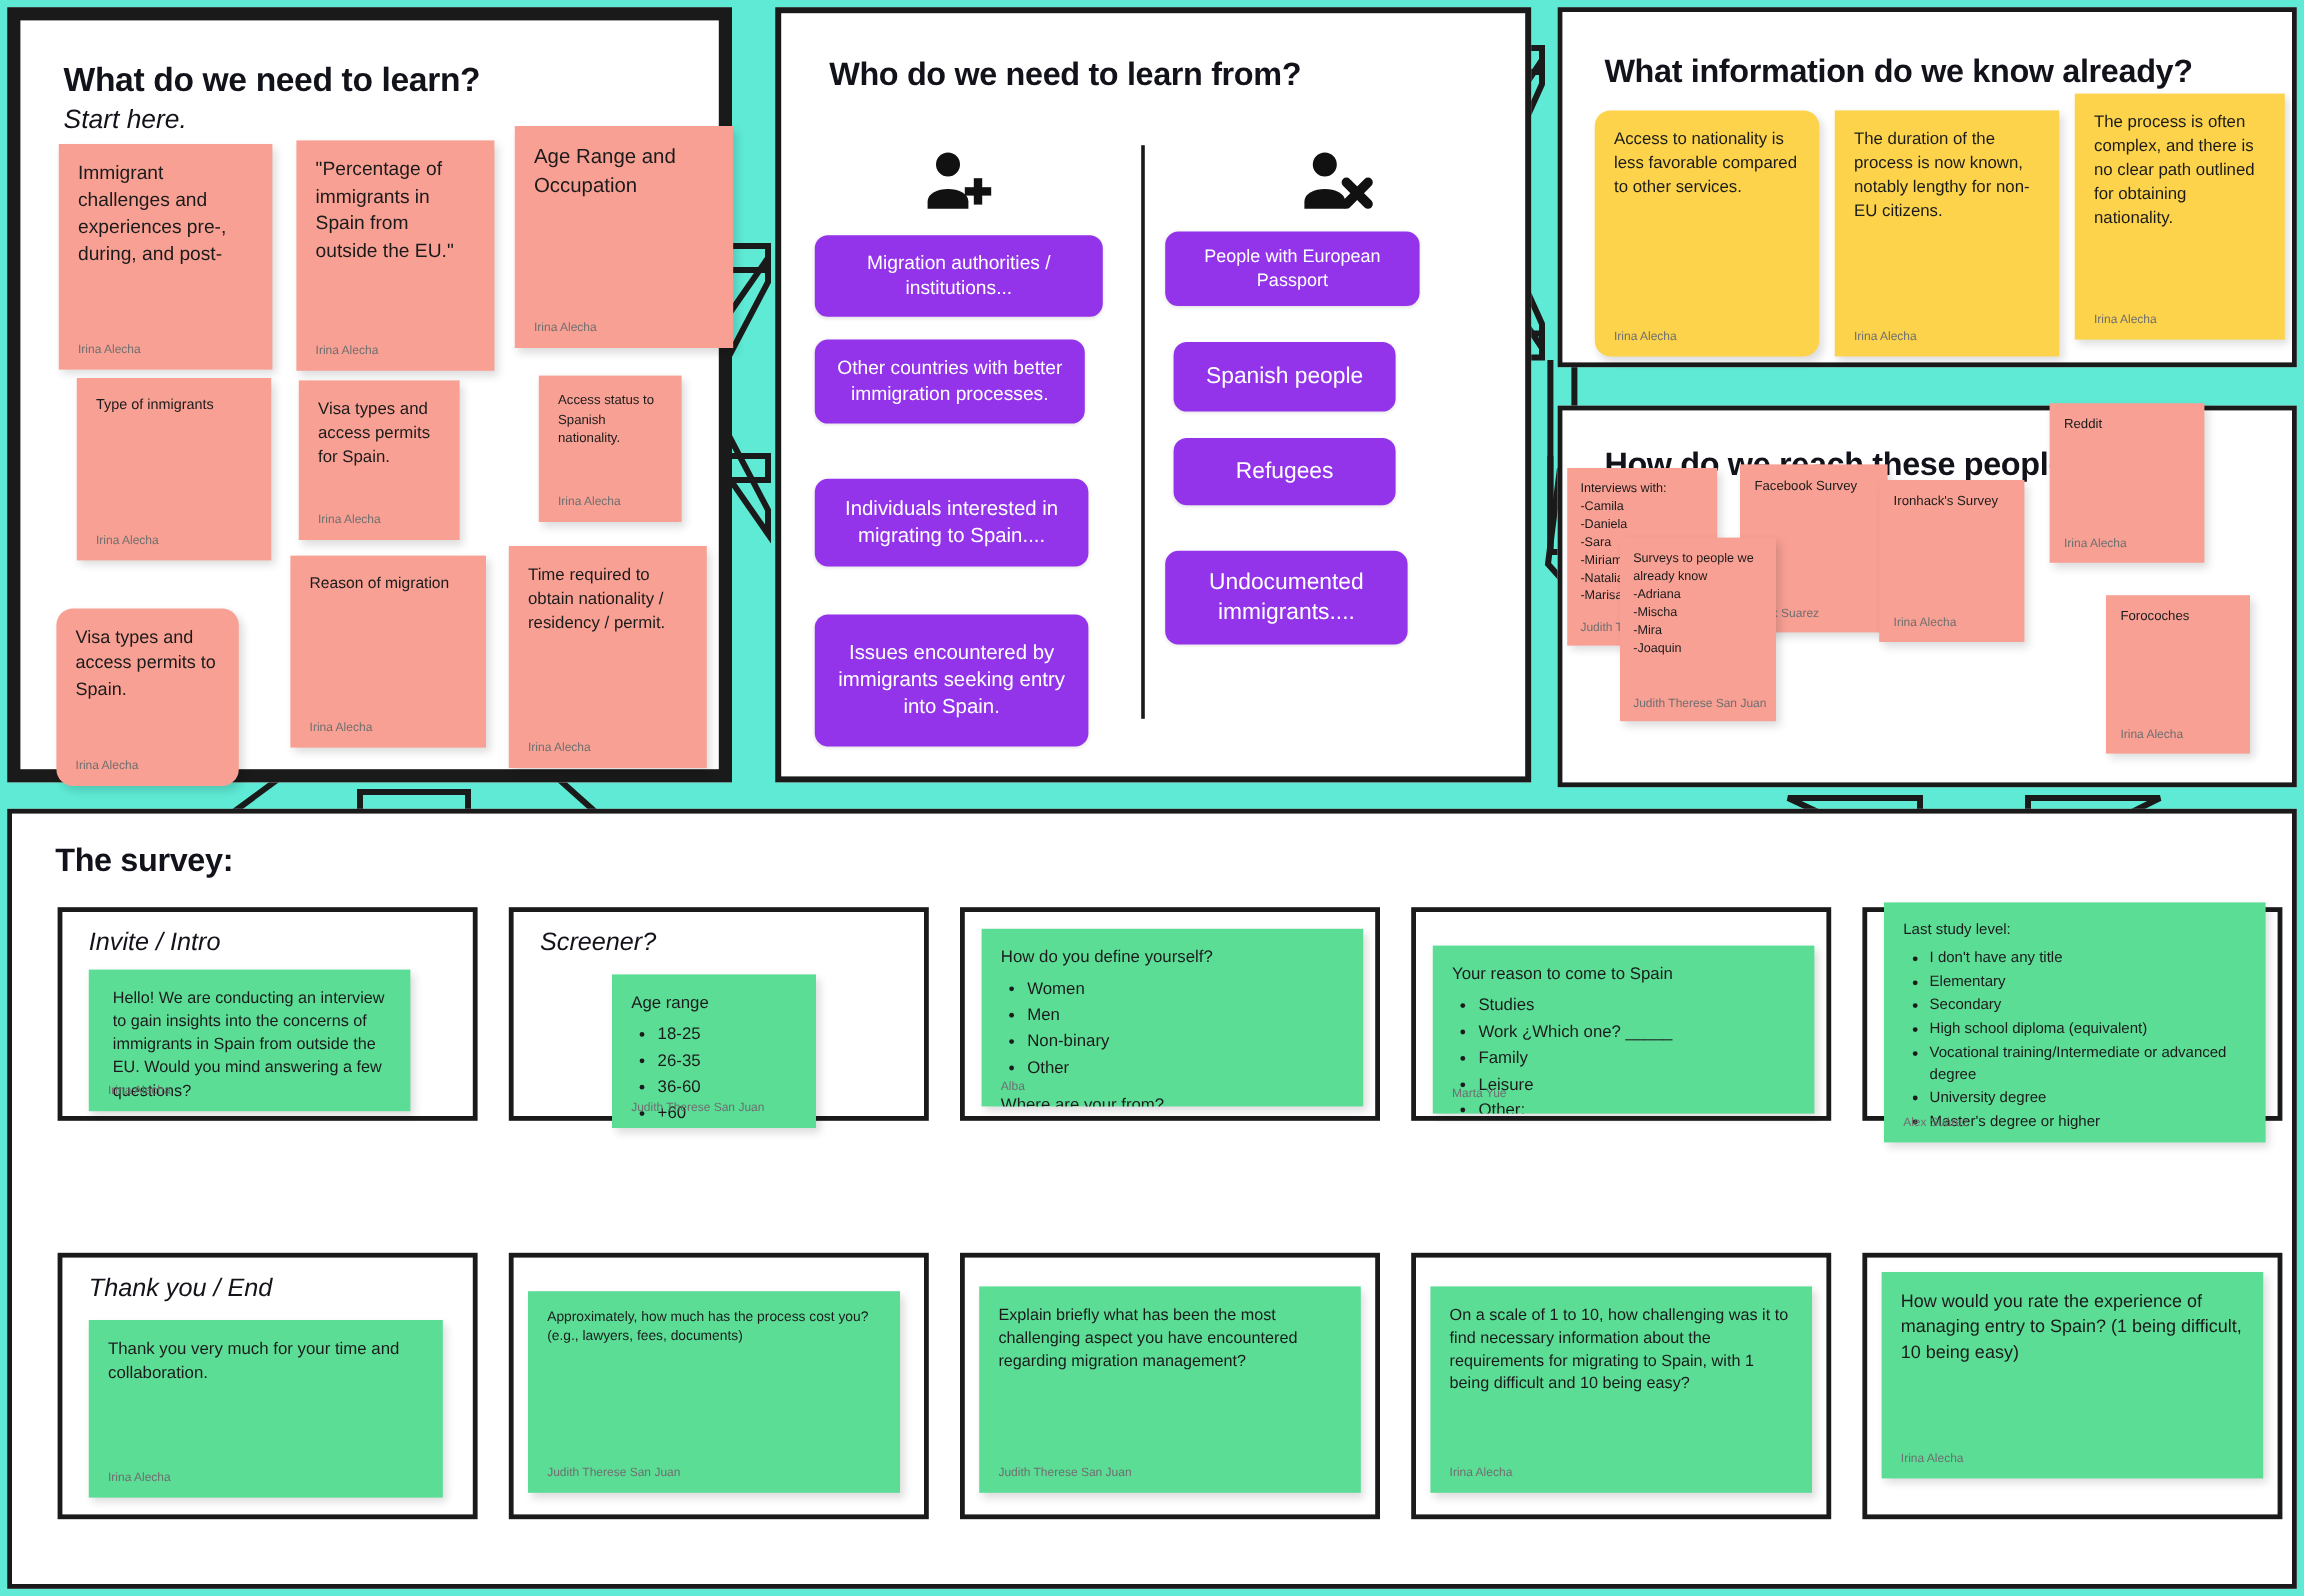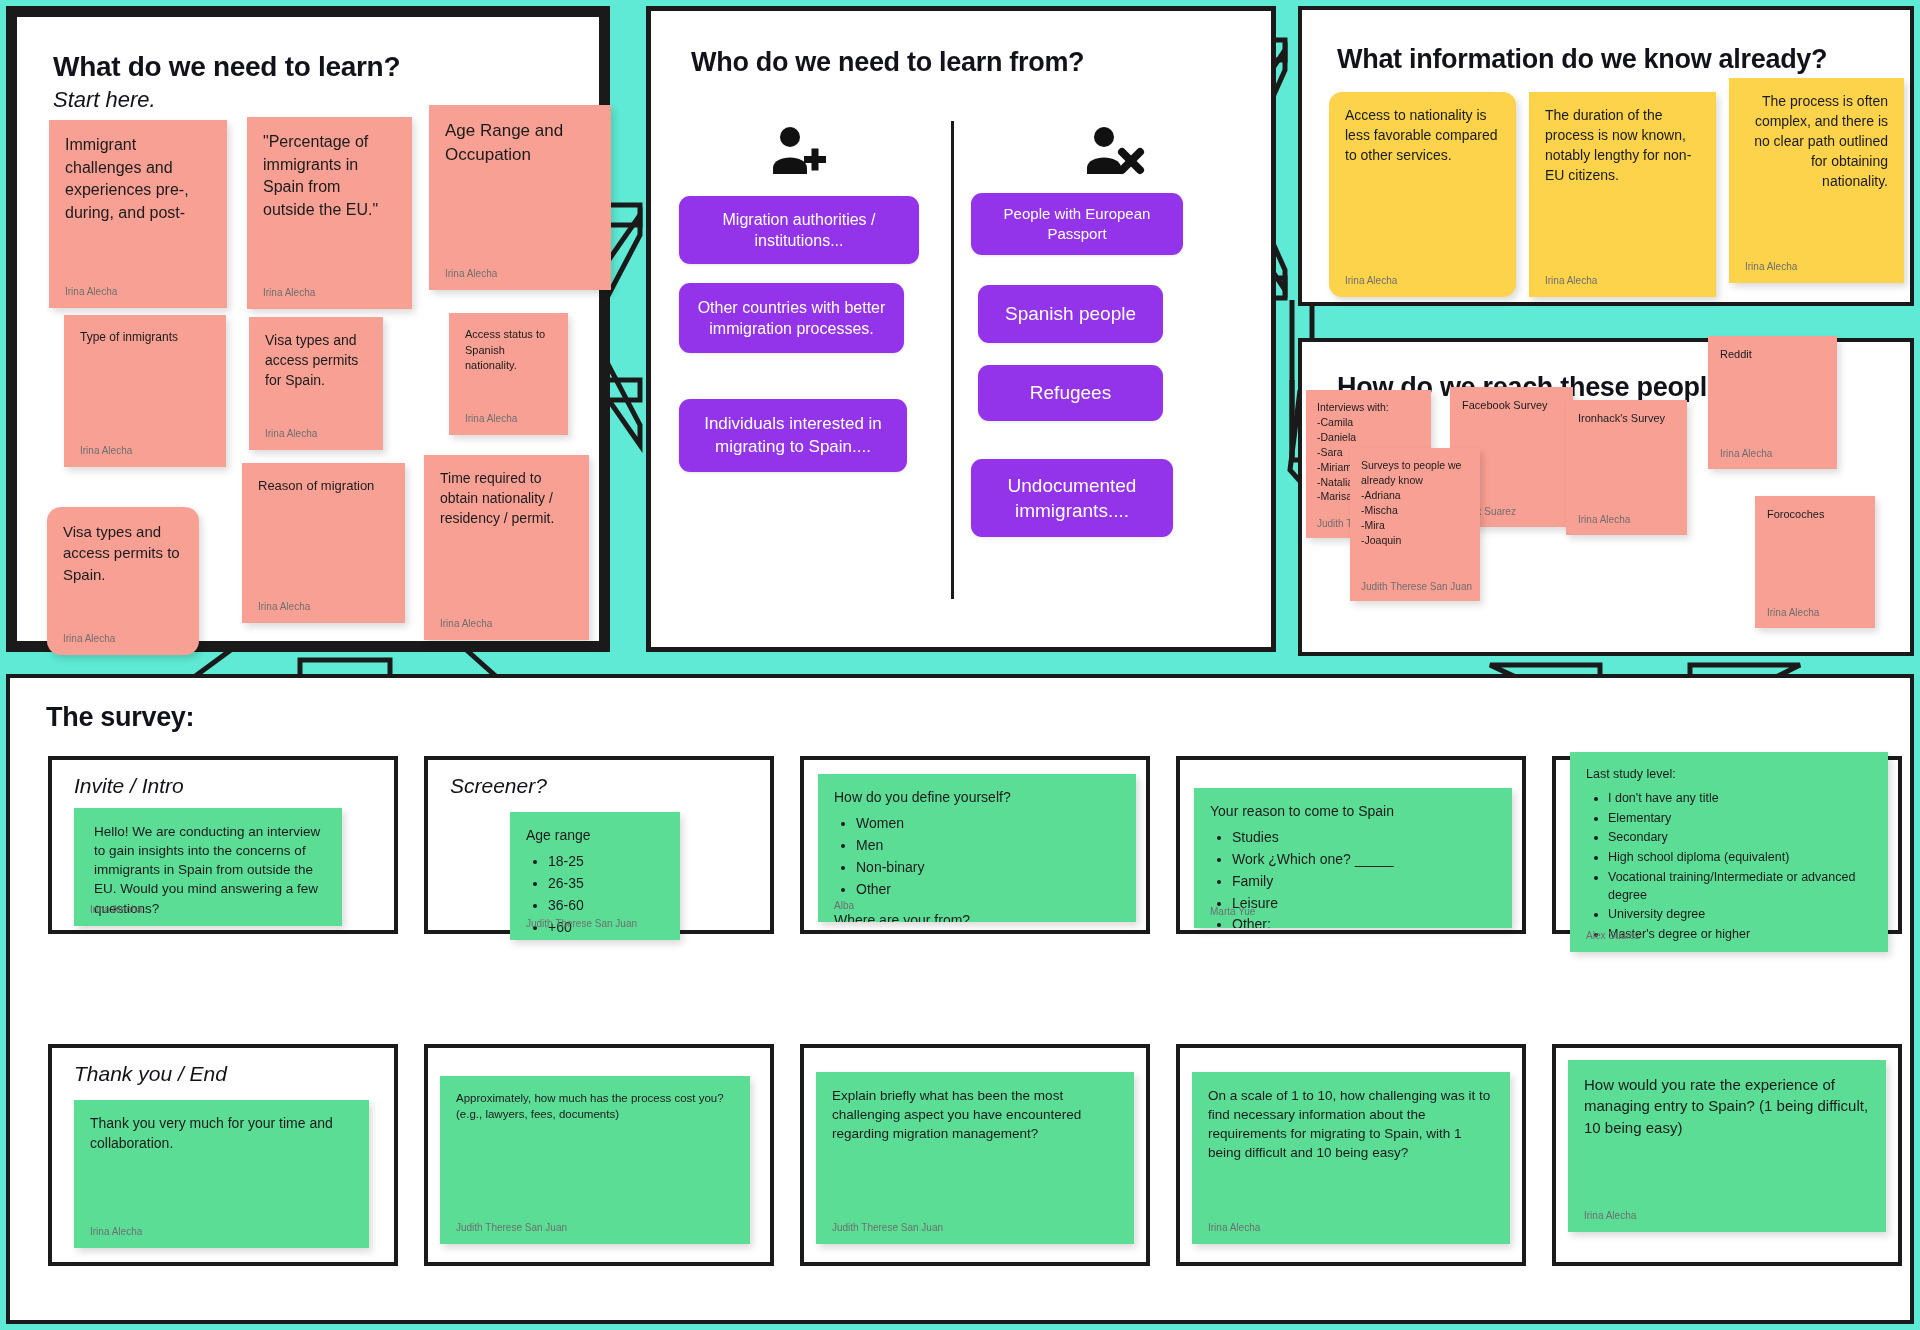--- a/index.html
+++ b/index.html
@@ -185,39 +185,40 @@
         <g stroke="#111" stroke-width="8" stroke-linecap="round">
           <line x1="36" y1="26" x2="54" y2="44"></line>
           <line x1="54" y1="26" x2="36" y2="44"></line>
         </g>
       </svg>
     </div>
 
     <div class="pill" style="left:28px; top:185px; width:240px; height:68px; font-size:16px;">Migration authorities / institutions...</div>
     <div class="pill" style="left:28px; top:272px; width:225px; height:70px; font-size:16px;">Other countries with better immigration processes.</div>
     <div class="pill" style="left:28px; top:388px; width:228px; height:73px; font-size:17px;">Individuals interested in migrating to Spain....</div>
+    <div class="pill" style="left:28px; top:501px; width:228px; height:110px; font-size:17px;">Issues encountered by immigrants seeking entry into Spain.</div>
 
     <div class="pill" style="left:320px; top:182px; width:212px; height:62px; font-size:15px;">People with European Passport</div>
     <div class="pill" style="left:327px; top:274px; width:185px; height:58px; font-size:19px;">Spanish people</div>
     <div class="pill" style="left:327px; top:354px; width:185px; height:56px; font-size:19px;">Refugees</div>
     <div class="pill" style="left:320px; top:448px; width:202px; height:78px; font-size:19px;">Undocumented immigrants....</div>
   </div>
 
   <div class="frame thin" style="left:1298px; top:6px; width:616px; height:300px;">
     <div class="frame-title" style="left:35px; top:34px;">What information do we know already?</div>
 
     <div class="note yellow" style="left:27px; top:82px; width:187px; height:205px; font-size:14px;border-radius:13px;">
       <div class="body">Access to nationality is less favorable compared to other services.</div>
       <div class="author">Irina Alecha</div>
     </div>
     <div class="note yellow" style="left:227px; top:82px; width:187px; height:205px; font-size:14px;">
       <div class="body">The duration of the process is now known, notably lengthy for non-EU citizens.</div>
       <div class="author">Irina Alecha</div>
     </div>
-    <div class="note yellow" style="left:427px; top:68px; width:175px; height:205px; font-size:14px;text-align:right;">
+    <div class="note yellow" style="left:427px; top:68px; width:175px; height:205px; font-size:14px;">
       <div class="body">The process is often complex, and there is no clear path outlined for obtaining nationality.</div>
       <div class="author">Irina Alecha</div>
     </div>
   </div>
 
   <div class="frame thin" style="left:1298px; top:338px; width:616px; height:318px;">
     <div class="frame-title" style="left:35px; top:30px;">How do we reach these people?</div>
 
     <div class="note pink" style="left:406px; top:-6px; width:129px; height:133px; font-size:11px; padding:11px 12px 10px 12px;">
       <div class="body">Reddit</div>

